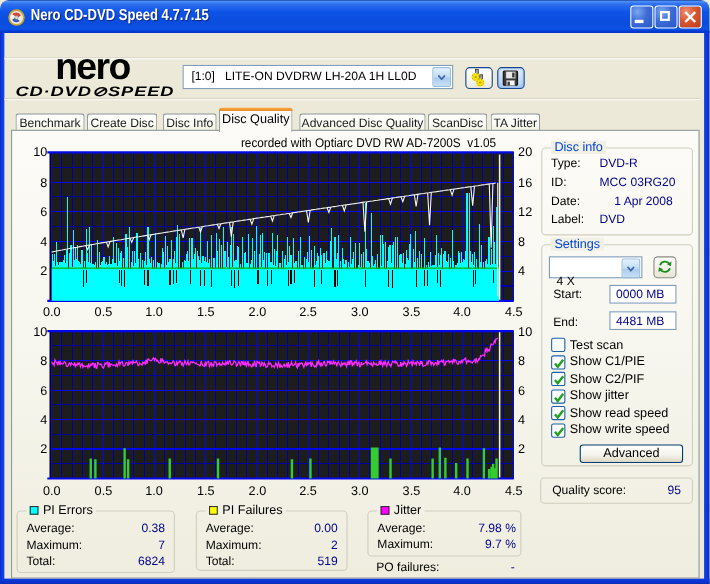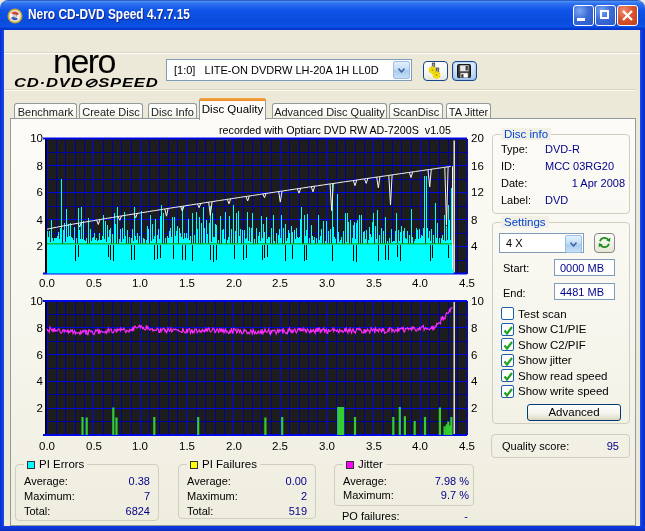--- a/index.html
+++ b/index.html
@@ -19,21 +19,21 @@
 #bmax{left:595px;background:radial-gradient(circle at 30% 25%,#7CA8EF 0%,#3D6CD8 45%,#2857C8 100%)}
 #bcls{left:617px;background:radial-gradient(circle at 30% 25%,#EE9074 0%,#D9562F 45%,#C03C1B 100%)}
 .wbtn span{position:absolute;color:#fff;font-weight:bold}
 #menubar{position:absolute;left:4px;top:30px;width:636px;height:23px;background:#ECE9D8}
 .mi{position:absolute;top:4px;font-size:11.5px;color:#000}
 .mi u{text-decoration:underline}
 #mline{position:absolute;left:4px;top:52px;width:636px;height:2px;
  border-top:1px solid #D8D5C4;border-bottom:1px solid #fff}
 
 #nero{position:absolute;left:45px;top:48px;width:78px;text-align:center;
- font-weight:normal;font-size:34px;letter-spacing:-1.5px;color:#000;line-height:26px}
+ font-weight:bold;font-size:34px;letter-spacing:-1.5px;color:#000;line-height:26px}
 #cdspeed{position:absolute;left:14px;top:75px;font-style:italic;white-space:nowrap;
  font-weight:bold;font-size:12.5px;letter-spacing:.6px;color:#000;transform:scaleX(1.33);transform-origin:0 0}
 
 #combo{position:absolute;left:166px;top:59px;width:246px;height:22px;background:#fff;
  border:1px solid #7F9DB9}
 #combotext{position:absolute;left:7px;top:4px;font-size:11px;color:#000;white-space:pre}
 .cbtn{position:absolute;right:1px;top:1px;width:17px;height:18px;border-radius:2px;
  background:linear-gradient(180deg,#E3F1FC 0%,#C0DCF5 50%,#A8CCEE 55%,#C8E0F6 100%);
  border:1px solid #9DBEDF}
 .chev{position:absolute;left:4px;top:6px;width:7px;height:5px}
@@ -57,21 +57,21 @@
 
 #page{position:absolute;left:10px;top:118px;width:626px;height:408px;
  background:linear-gradient(180deg,#FCFBF7 0%,#F7F6EE 50%,#EFEDDE 100%);
  border:1px solid #919B9C}
 
 .grp{position:absolute;border:1px solid #D0CEBF;border-radius:4px}
 .gtitle{position:absolute;top:-7px;left:8px;background:#F2F0E4;padding:0 3px;font-size:11.5px;color:#0046D5}
 .row{position:absolute;font-size:11px;color:#000}
 .val{position:absolute;font-size:11px;color:#00008B;text-align:right}
 .fld{position:absolute;background:#fff;border:1px solid #7F9DB9;font-size:11px;color:#00008B;
- padding:3px 6px 0 6px;white-space:nowrap}
+ padding:16px 6px 0 6px;white-space:nowrap}
 .cb{position:absolute;width:13px;height:13px;background:#fff;border:1px solid #1D5FAB;border-radius:2px}
 .cb svg{position:absolute;left:0px;top:0px}
 .cblbl{position:absolute;font-size:11.5px;color:#000}
 </style></head>
 <body>
 <div id="win">
 <div class="bord" id="bL"></div>
     <div class="bord" id="bR"></div>
     <div class="bord" id="bB"></div>
 <div id="titlebar">
@@ -320,21 +320,21 @@
 <text x="335" y="134" text-anchor="middle" textLength="232" lengthAdjust="spacingAndGlyphs" style="font-family:&quot;Liberation Sans&quot;,sans-serif;font-size:11.5px;fill:#000">recorded with Optiarc DVD RW AD-7200S&nbsp;&nbsp;v1.05</text>
 </svg>
 
 <div class="grp" style="left:492px;top:134px;width:138px;height:80px">
  <div class="gtitle">Disc info</div>
  <div class="row" style="left:8px;top:8px">Type:</div>
       <div class="val" style="left:52px;top:8px;width:70px;text-align:left">DVD-R</div>
  <div class="row" style="left:8px;top:25px">ID:</div>
       <div class="val" style="left:52px;top:25px;width:80px;text-align:left">MCC 03RG20</div>
  <div class="row" style="left:8px;top:42px">Date:</div>
-      <div class="val" style="left:52px;top:42px;width:80px;text-align:right">1 Apr 2008</div>
+      <div class="val" style="left:52px;top:42px;width:80px;text-align:center">1 Apr 2008</div>
  <div class="row" style="left:8px;top:59px">Label:</div>
       <div class="val" style="left:52px;top:59px;width:80px;text-align:left">DVD</div>
 </div>
 <div class="grp" style="left:492px;top:222px;width:138px;height:202px">
  <div class="gtitle">Settings</div>
 </div>
 <div class="fld" style="left:499px;top:233px;width:85px;height:20px;color:#000">4 X
  <div class="cbtn" style="right:1px;top:1px">
         <svg class="chev" viewBox="0 0 7 5">
           <path d="M0.5 0.5L3.5 4L6.5 0.5" stroke="#4466AA" stroke-width="1.6" fill="none"></path>

